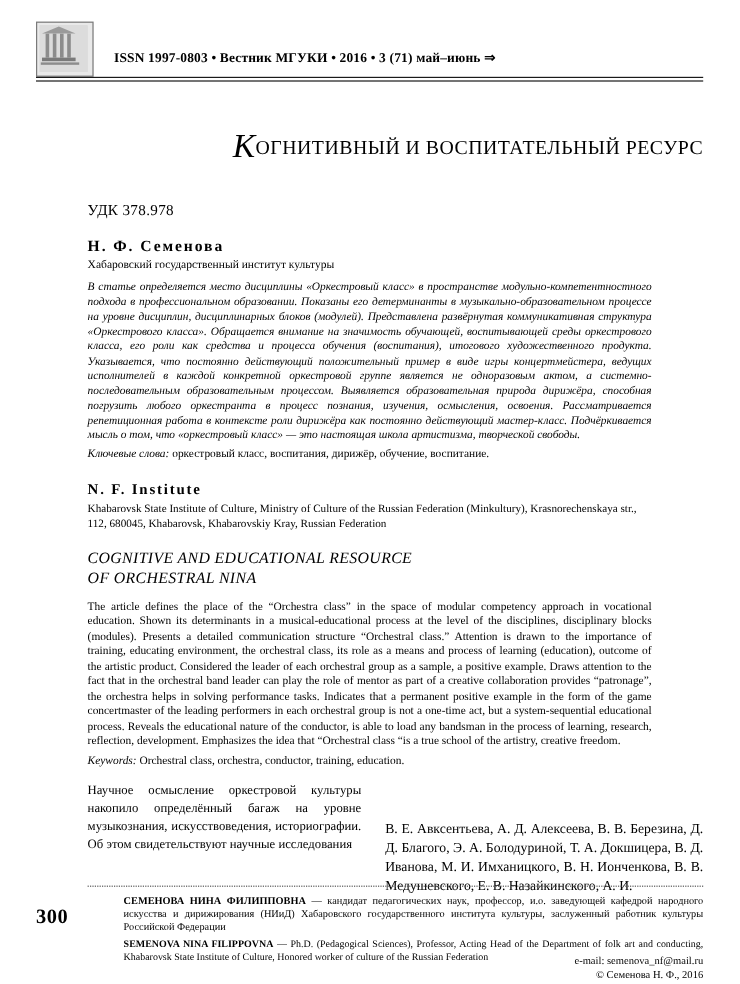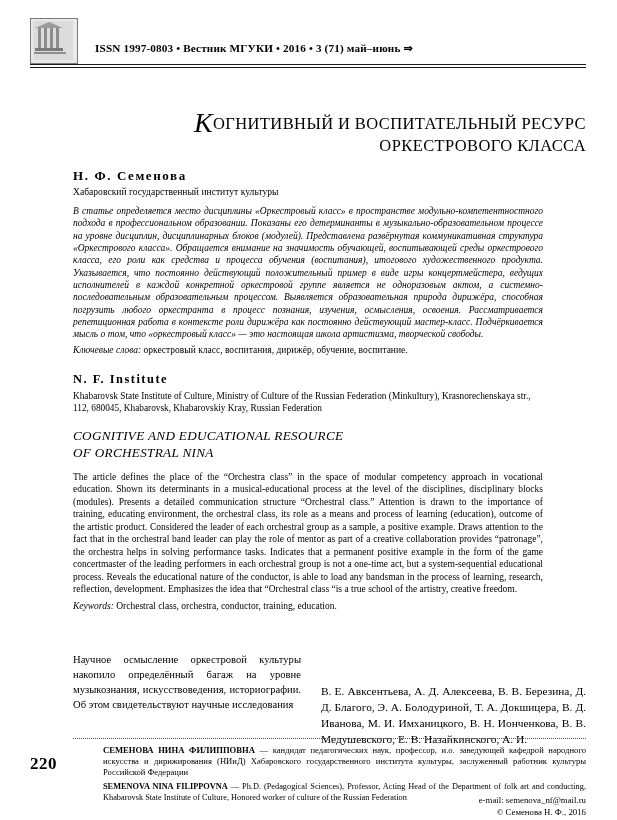--- a/index.html
+++ b/index.html
@@ -261,24 +261,24 @@
         </svg>
       </div>
     </div>
     <div class="issn-line">ISSN 1997-0803 • Вестник МГУКИ • 2016 • 3 (71) май–июнь ⇒</div>
     <div class="header-rule"></div>
     <div class="header-rule2"></div>
   </div>
 
   <div class="title-block">
     <div class="title-line"><span class="dropcap">К</span><span>ОГНИТИВНЫЙ И ВОСПИТАТЕЛЬНЫЙ РЕСУРС</span></div>
-    <div class="title-line">ОРКЕСТРОВОГО КЛАССА</div>
   </div>
 
   <div class="content">
+    <div class="udk">УДК 378.978</div>
     <div class="author-ru">Н. Ф. Семенова</div>
     <div class="affil-ru">Хабаровский государственный институт культуры</div>
     <div class="abstract-ru">В статье определяется место дисциплины «Оркестровый класс» в пространстве модульно-компетентностного подхода в профессиональном образовании. Показаны его детерминанты в музыкально-образовательном процессе на уровне дисциплин, дисциплинарных блоков (модулей). Представлена развёрнутая коммуникативная структура «Оркестрового класса». Обращается внимание на значимость обучающей, воспитывающей среды оркестрового класса, его роли как средства и процесса обучения (воспитания), итогового художественного продукта. Указывается, что постоянно действующий положительный пример в виде игры концертмейстера, ведущих исполнителей в каждой конкретной оркестровой группе является не одноразовым актом, а системно-последовательным образовательным процессом. Выявляется образовательная природа дирижёра, способная погрузить любого оркестранта в процесс познания, изучения, осмысления, освоения. Рассматривается репетиционная работа в контексте роли дирижёра как постоянно действующий мастер-класс. Подчёркивается мысль о том, что «оркестровый класс» — это настоящая школа артистизма, творческой свободы.</div>
     <div class="keywords-ru"><span class="kw-label">Ключевые слова:</span> <span>оркестровый класс, воспитания, дирижёр, обучение, воспитание.</span></div>
 
     <div class="author-en">N. F. Institute</div>
     <div class="affil-en">Khabarovsk State Institute of Culture, Ministry of Culture of the Russian Federation (Minkultury), Krasnorechenskaya str., 112, 680045, Khabarovsk, Khabarovskiy Kray, Russian Federation</div>
     <div class="title-en">
       <div>COGNITIVE AND EDUCATIONAL RESOURCE</div>
       <div>OF ORCHESTRAL NINA</div>
@@ -286,21 +286,21 @@
     <div class="abstract-en">The article defines the place of the “Orchestra class” in the space of modular competency approach in vocational education. Shown its determinants in a musical-educational process at the level of the disciplines, disciplinary blocks (modules). Presents a detailed communication structure “Orchestral class.” Attention is drawn to the importance of training, educating environment, the orchestral class, its role as a means and process of learning (education), outcome of the artistic product. Considered the leader of each orchestral group as a sample, a positive example. Draws attention to the fact that in the orchestral band leader can play the role of mentor as part of a creative collaboration provides “patronage”, the orchestra helps in solving performance tasks. Indicates that a permanent positive example in the form of the game concertmaster of the leading performers in each orchestral group is not a one-time act, but a system-sequential educational process. Reveals the educational nature of the conductor, is able to load any bandsman in the process of learning, research, reflection, development. Emphasizes the idea that “Orchestral class “is a true school of the artistry, creative freedom.</div>
     <div class="keywords-en"><span class="kw-label">Keywords:</span> <span>Orchestral class, orchestra, conductor, training, education.</span></div>
   </div>
 
   <div class="bottom-cols">
     <div class="col-left">Научное осмысление оркестровой культуры накопило определённый багаж на уровне музыкознания, искусствоведения, историографии. Об этом свидетельствуют научные исследования</div>
     <div class="col-right">В. Е. Авксентьева, А. Д. Алексеева, В. В. Березина, Д. Д. Благого, Э. А. Болодуриной, Т. А. Докшицера, В. Д. Иванова, М. И. Имханицкого, В. Н. Ионченкова, В. В. Медушевского, Е. В. Назайкинского, А. И.</div>
   </div>
 
   <div class="dotted-rule"></div>
-  <div class="page-num">220</div>
+  <div class="page-num">300</div>
   <div class="footnotes">
     <div class="fn-ru"><span class="fn-name">СЕМЕНОВА НИНА ФИЛИППОВНА</span><span> — кандидат педагогических наук, профессор, и.о. заведующей кафедрой народного искусства и дирижирования (НИиД) Хабаровского государственного института культуры, заслуженный работник культуры Российской Федерации</span></div>
     <div class="fn-en"><span class="fn-name-en">SEMENOVA NINA FILIPPOVNA</span><span> — Ph.D. (Pedagogical Sciences), Professor, Acting Head of the Department of folk art and conducting, Khabarovsk State Institute of Culture, Honored worker of culture of the Russian Federation</span></div>
   </div>
   <div class="contact">
     <div>e-mail: semenova_nf@mail.ru</div>
     <div>© Семенова Н. Ф., 2016</div>
   </div>
 
 </div>

